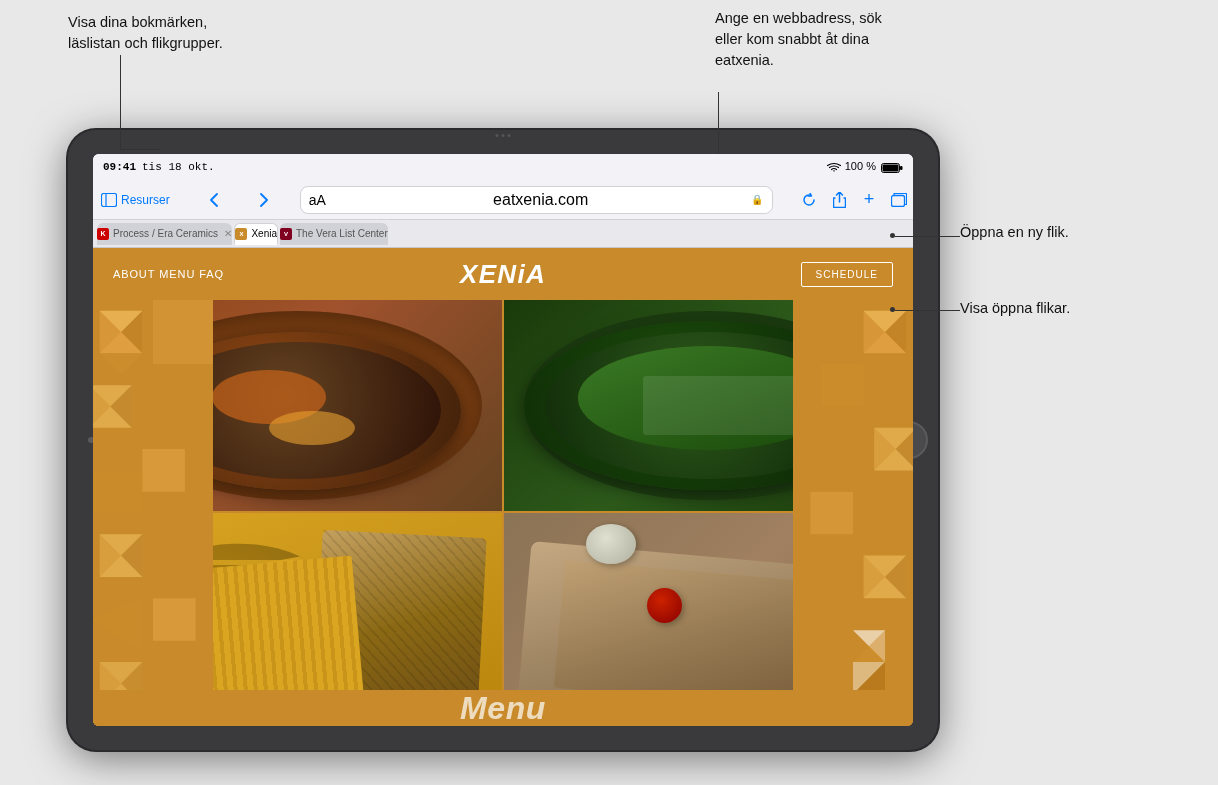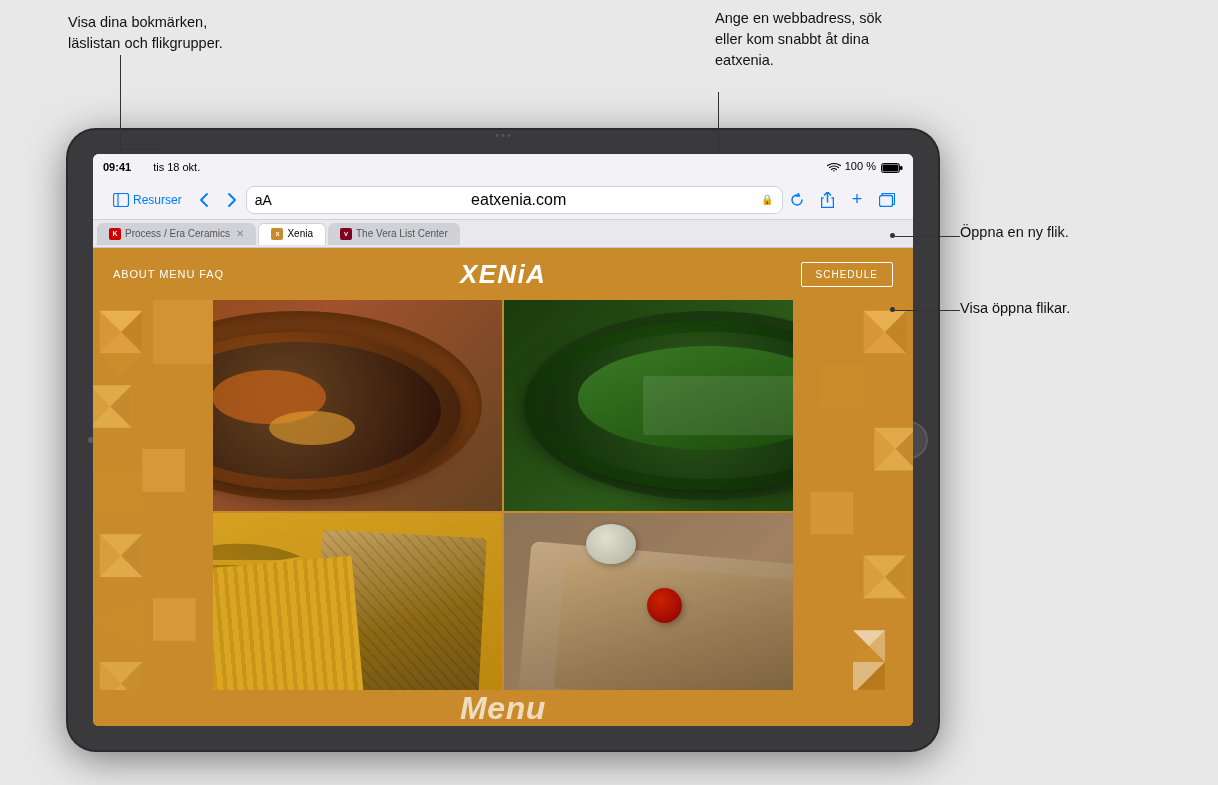--- a/index.html
+++ b/index.html
@@ -71,37 +71,38 @@
       align-items: center;
       padding: 0 10px;
       font-size: 11px;
       color: #000;
       flex-shrink: 0;
       justify-content: space-between;
     }
     .status-bar-left {
       display: flex;
       align-items: center;
-      gap: 22px;
+      gap: 6px;
+      font-family: Liberation Mono, monospace;
     }
     .status-bar-right {
       display: flex;
       align-items: center;
       gap: 4px;
       font-size: 11px;
     }
 
     
     .browser-toolbar {
       background: #f2f2f7;
       height: 40px;
       display: flex;
       align-items: center;
-      padding: 0 12px;
-      gap: 0;
+      padding: 0 0;
+      gap: 22px;
       flex-shrink: 0;
       border-bottom: 1px solid #d1d1d6;
     }
 
     .toolbar-btn {
       width: 28px;
       height: 28px;
       display: flex;
       align-items: center;
       justify-content: center;
@@ -167,21 +168,21 @@
       gap: 2px;
       flex-shrink: 0;
       border-bottom: 1px solid #c7c7cc;
     }
 
     .tab {
       height: 22px;
       border-radius: 6px 6px 0 0;
       display: flex;
       align-items: center;
-      padding: 0 12px;
+      padding: 0 0;
       font-size: 10px;
       cursor: pointer;
       gap: 4px;
       max-width: 180px;
       overflow: hidden;
     }
     .tab.active {
       background: #fff;
       border: 1px solid #d1d1d6;
       border-bottom: 1px solid #fff;

